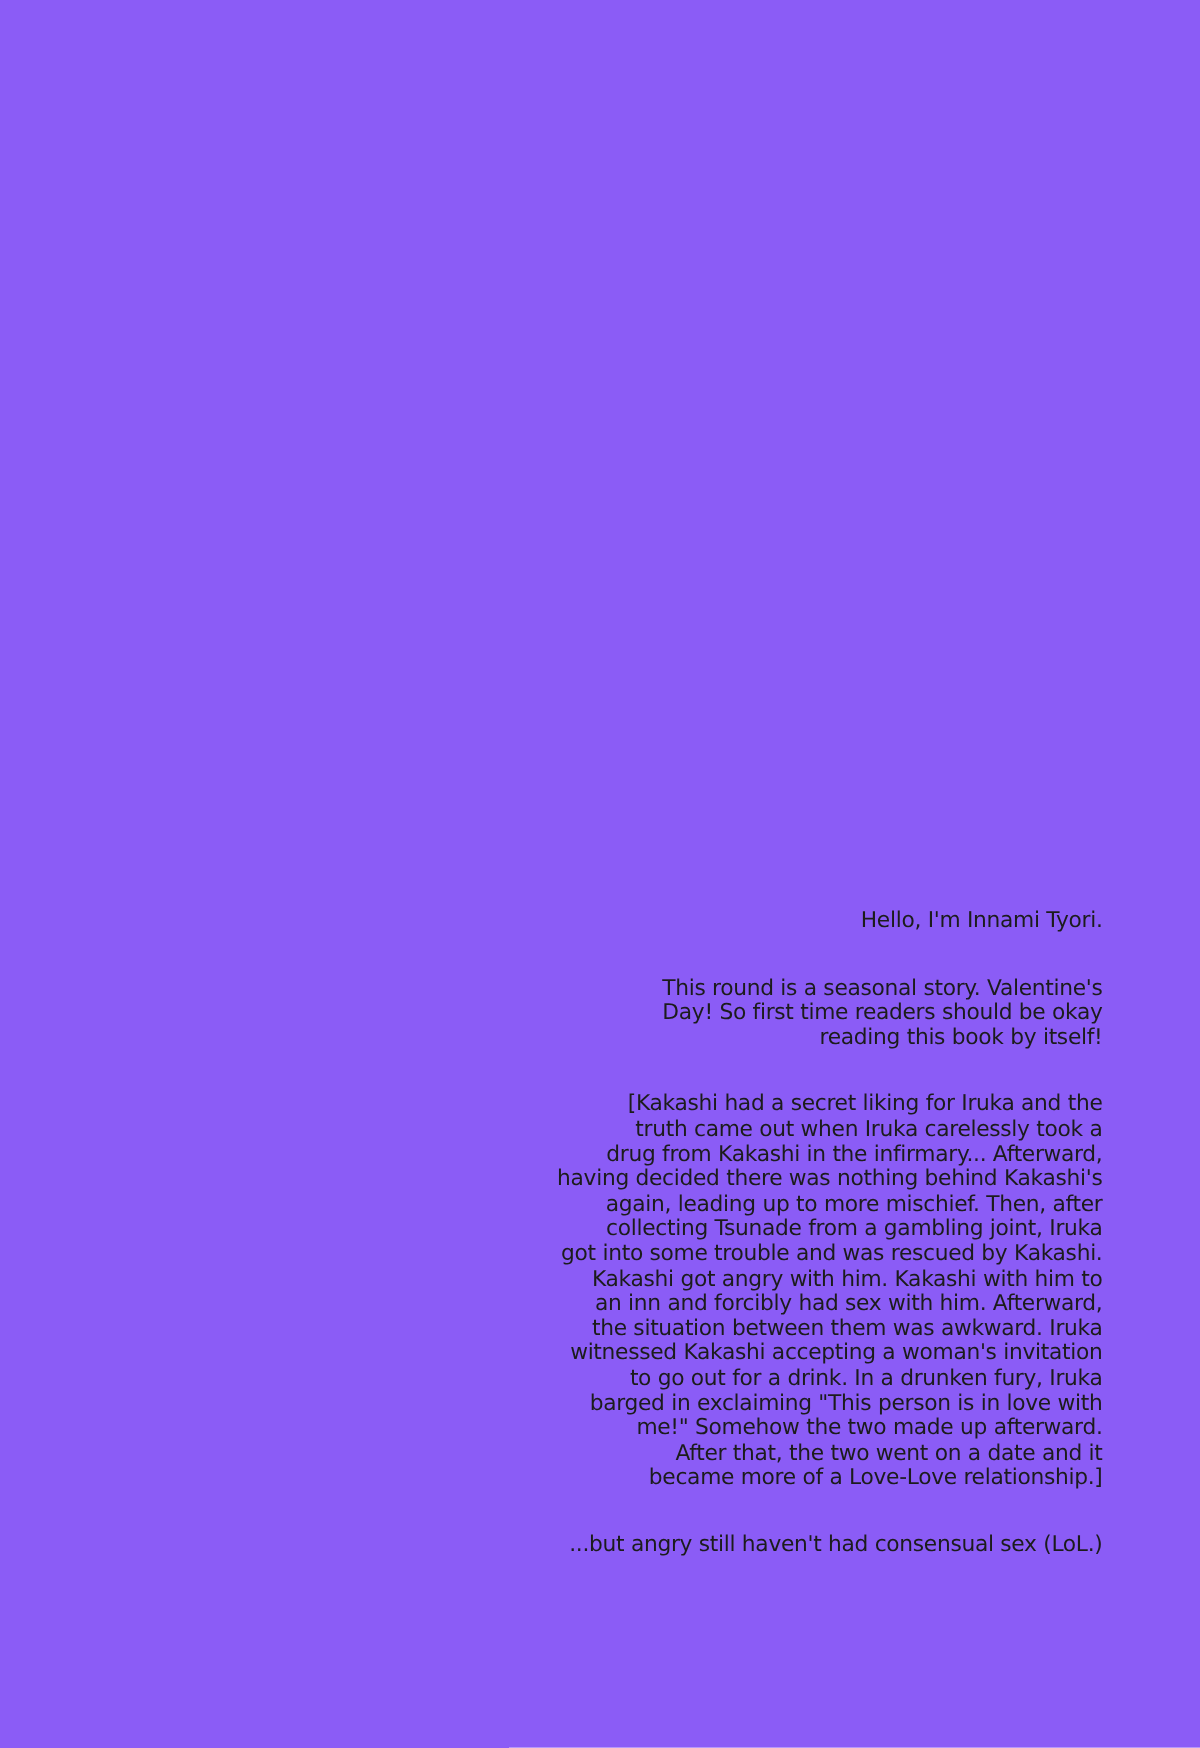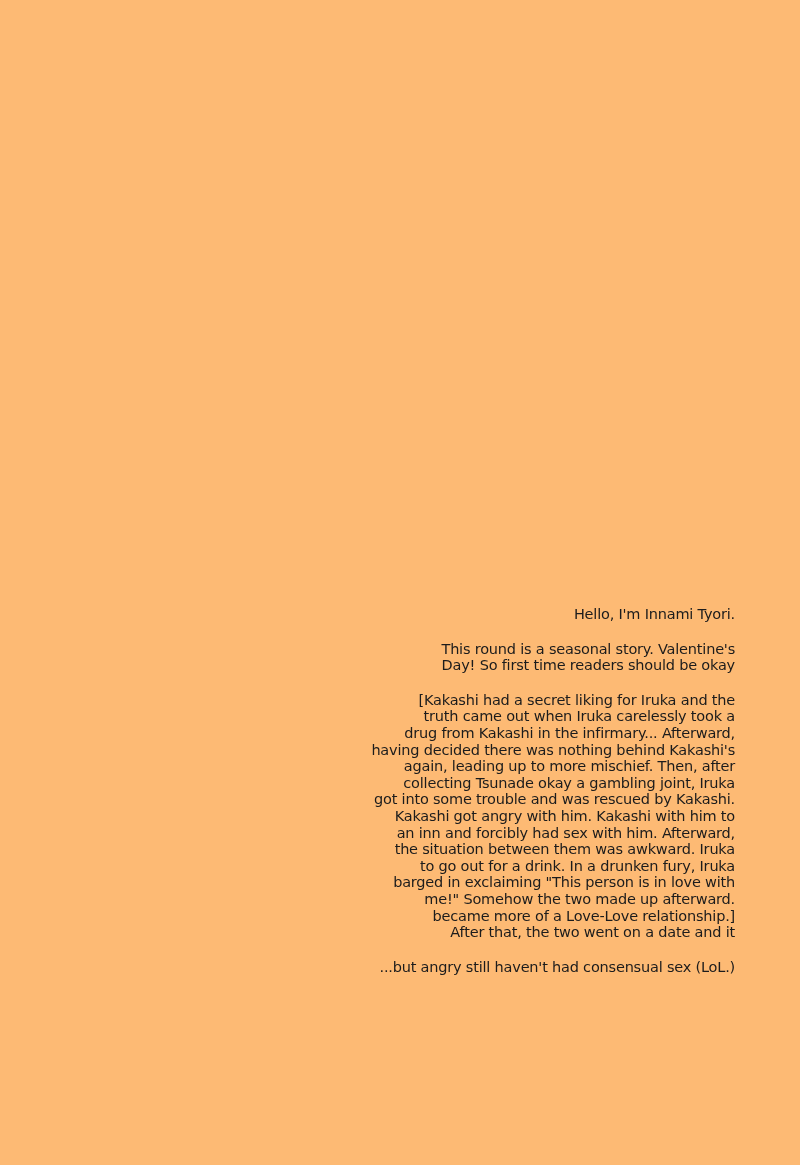--- a/index.html
+++ b/index.html
@@ -10,70 +10,72 @@
     width: 800px;
     height: 1165px;
     background: #ffffff;
     position: relative;
     overflow: hidden;
     font-family: "DejaVu Sans", sans-serif;
   }
   .page {
     position: absolute;
     inset: 0;
-    background: #fdba74;
+    background: #8b5cf6;
     padding-left: 42px;
   }
   .afterword {
     position: absolute;
     top: 606px;
     right: 65px;
     width: 480px;
     text-align: right;
     color: #1c1c1c;
     font-size: 14.5px;
     line-height: 16.6px;
     letter-spacing: -0.2px;
   }
   .para { margin: 0; }
-  .para + .para { margin-top: 18px; }
+  .para + .para { margin-top: 28px; }
   .line { white-space: nowrap; }
 </style>
 </head>
 <body>
 
 <div class="page">
   <div class="afterword">
 
     <div class="para">
       <div class="line">Hello, I'm Innami Tyori.</div>
     </div>
 
     <div class="para">
       <div class="line">This round is a seasonal story. Valentine's</div>
       <div class="line">Day! So first time readers should be okay</div>
+      <div class="line">reading this book by itself!</div>
     </div>
 
 
     <div class="para">
       <div class="line">[Kakashi had a secret liking for Iruka and the</div>
       <div class="line">truth came out when Iruka carelessly took a</div>
       <div class="line">drug from Kakashi in the infirmary... Afterward,</div>
       <div class="line">having decided there was nothing behind Kakashi's</div>
       <div class="line">again, leading up to more mischief. Then, after</div>
-      <div class="line">collecting Tsunade okay a gambling joint, Iruka</div>
+      <div class="line">collecting Tsunade from a gambling joint, Iruka</div>
       <div class="line">got into some trouble and was rescued by Kakashi.</div>
       <div class="line">Kakashi got angry with him. Kakashi with him to</div>
       <div class="line">an inn and forcibly had sex with him. Afterward,</div>
       <div class="line">the situation between them was awkward. Iruka</div>
+      <div class="line">witnessed Kakashi accepting a woman's invitation</div>
       <div class="line">to go out for a drink. In a drunken fury, Iruka</div>
       <div class="line">barged in exclaiming "This person is in love with</div>
       <div class="line">me!" Somehow the two made up afterward.</div>
+      <div class="line">After that, the two went on a date and it</div>
       <div class="line">became more of a Love-Love relationship.]</div>
-      <div class="line">After that, the two went on a date and it</div>
     </div>
 
     <div class="para">
       <div class="line">...but angry still haven't had consensual sex (LoL.)</div>
     </div>
 
   </div>
 </div>
 
 </body></html>

